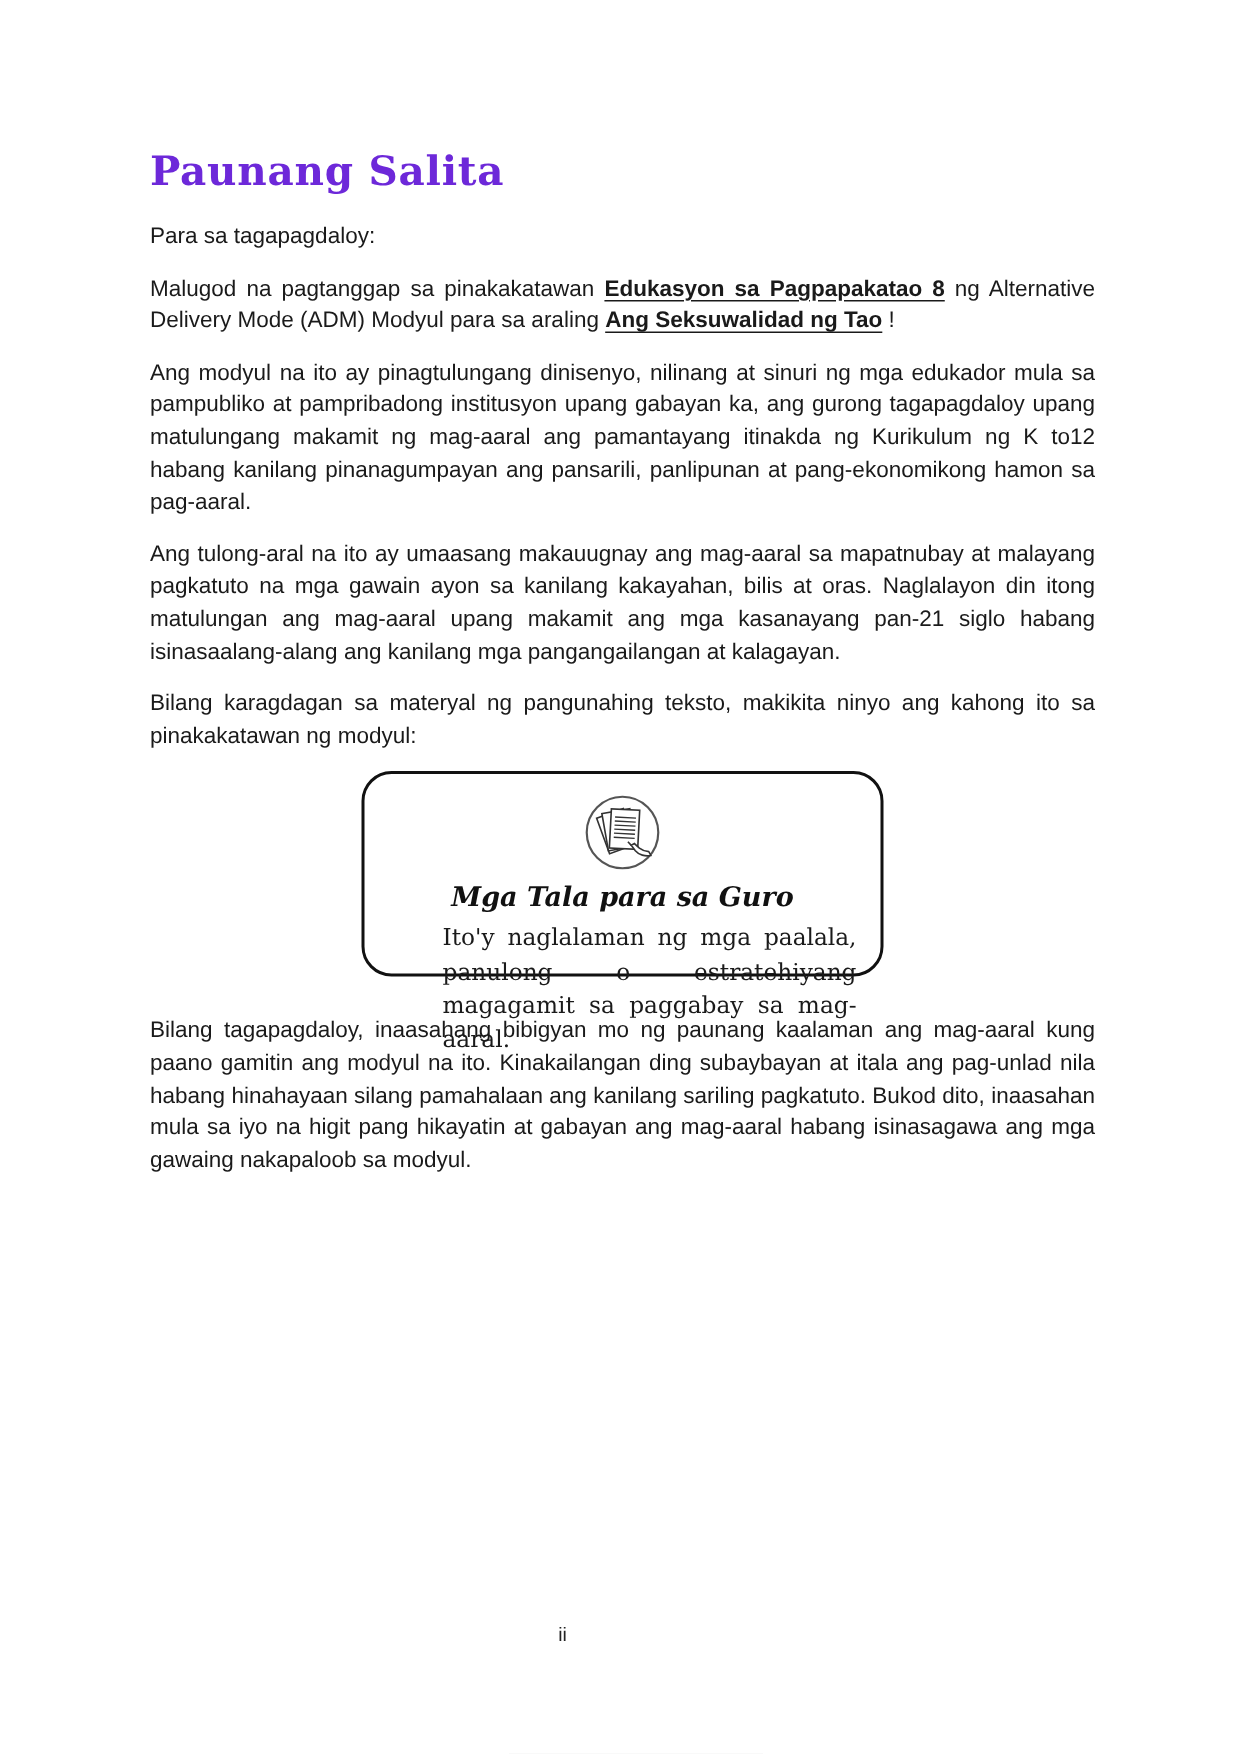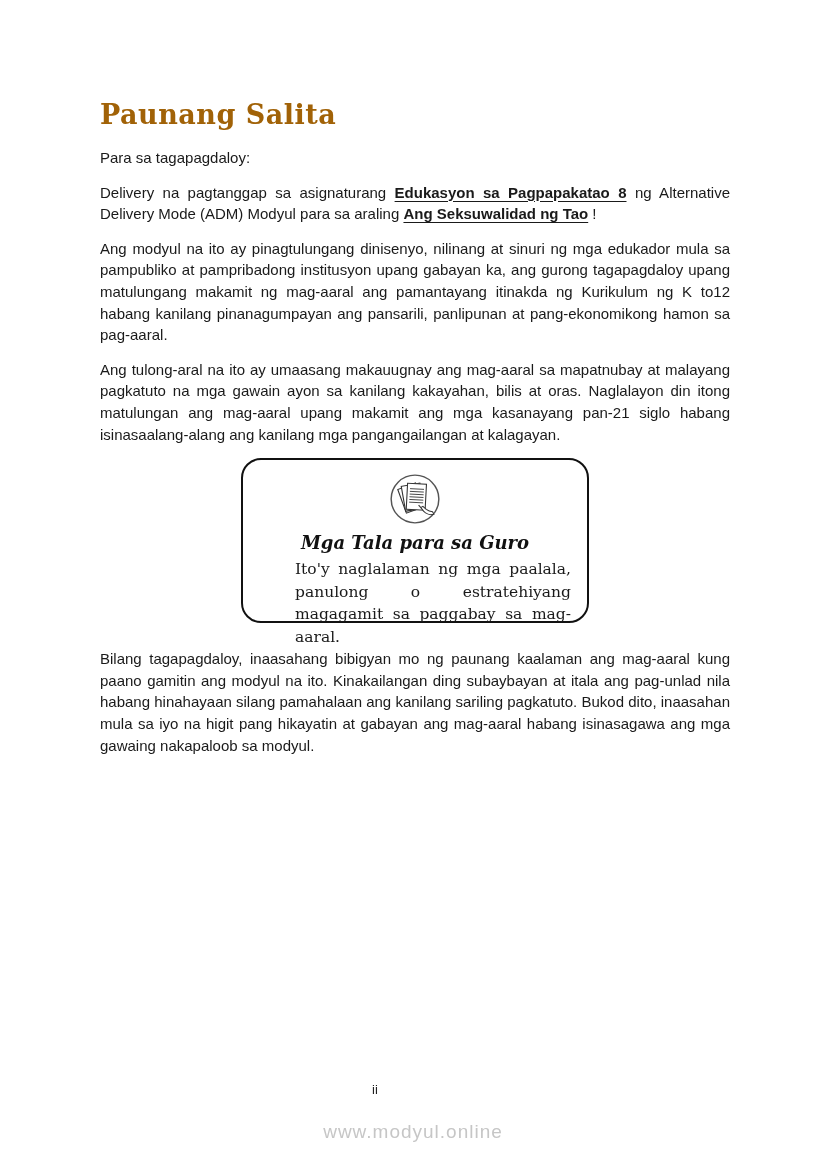--- a/index.html
+++ b/index.html
@@ -19,21 +19,21 @@
     position: absolute;
     left: 100px;
     top: 100px;
     width: 630px;
   }
   .doc-title {
     font-family: "DejaVu Serif", serif;
     font-weight: bold;
     font-size: 27px;
     line-height: 30px;
-    color: #a16207;
+    color: #6d28d9;
     margin: 0 0 17px 0;
     letter-spacing: 0.5px;
   }
   .para {
     font-size: 15px;
     line-height: 21.6px;
     color: #1a1a1a;
     margin: 0 0 13px 0;
     text-align: justify;
     text-align-last: left;
@@ -41,21 +41,21 @@
   .salutation { text-align: right; }
   .u { text-decoration: underline; text-underline-offset: 3px; font-weight: bold; }
   .note-box {
     width: 348px;
     margin: 11px auto 25px auto;
     border: 2px solid #111111;
     border-radius: 20px;
     background: #ffffff;
     box-sizing: border-box;
     padding: 12px 16px 14px 16px;
-    height: 165px;
+    height: 137px;
   }
   .note-icon-wrap {
     text-align: center;
     line-height: 0;
   }
   .note-title {
     font-family: "DejaVu Serif", serif;
     font-weight: bold;
     font-style: italic;
     font-size: 18px;
@@ -95,26 +95,27 @@
 </head>
 <body>
 
 <div class="page">
   <div class="content">
 
     <h1 class="doc-title">Paunang Salita</h1>
 
     <p class="para salutation">Para sa tagapagdaloy:</p>
 
-    <p class="para"><span>Delivery na pagtanggap sa asignaturang </span><span class="u">Edukasyon sa Pagpapakatao 8</span><span> ng Alternative Delivery Mode (ADM) Modyul para sa araling </span><span class="u">Ang Seksuwalidad ng Tao</span><span> !</span></p>
+    <p class="para"><span>Malugod na pagtanggap sa pinakakatawan </span><span class="u">Edukasyon sa Pagpapakatao 8</span><span> ng Alternative Delivery Mode (ADM) Modyul para sa araling </span><span class="u">Ang Seksuwalidad ng Tao</span><span> !</span></p>
 
     <p class="para">Ang modyul na ito ay pinagtulungang dinisenyo, nilinang at sinuri ng mga edukador mula sa pampubliko at pampribadong institusyon upang gabayan ka, ang gurong tagapagdaloy upang matulungang makamit ng mag-aaral ang pamantayang itinakda ng Kurikulum ng K to12 habang kanilang pinanagumpayan ang pansarili, panlipunan at pang-ekonomikong hamon sa pag-aaral.</p>
 
     <p class="para">Ang tulong-aral na ito ay umaasang makauugnay ang mag-aaral sa mapatnubay at malayang pagkatuto na mga gawain ayon sa kanilang kakayahan, bilis at oras. Naglalayon din itong matulungan ang mag-aaral upang makamit ang mga kasanayang pan-21 siglo habang isinasaalang-alang ang kanilang mga pangangailangan at kalagayan.</p>
 
+    <p class="para">Bilang karagdagan sa materyal ng pangunahing teksto, makikita ninyo ang kahong ito sa pinakakatawan ng modyul:</p>
 
     <div class="note-box">
       <div class="note-icon-wrap">
         <svg width="54" height="54" viewBox="0 0 60 60">
           <circle cx="30" cy="30" r="26.5" fill="none" stroke="#555555" stroke-width="1.6"></circle>
           <g fill="#ffffff" stroke="#333333" stroke-width="1.2">
             <rect x="15" y="15" width="21" height="28" transform="rotate(-20 25.5 29)"></rect>
             <rect x="17" y="14" width="21" height="28" transform="rotate(-10 27.5 28)"></rect>
             <rect x="21" y="13" width="21" height="29" transform="rotate(3 31.5 27.5)"></rect>
           </g>
@@ -132,14 +133,13 @@
       </div>
       <div class="note-title">Mga Tala para sa Guro</div>
       <div class="note-body">Ito'y naglalaman ng mga paalala, panulong o estratehiyang magagamit sa paggabay sa mag-aaral.</div>
     </div>
 
     <p class="para">Bilang tagapagdaloy, inaasahang bibigyan mo ng paunang kaalaman ang mag-aaral kung paano gamitin ang modyul na ito. Kinakailangan ding subaybayan at itala ang pag-unlad nila habang hinahayaan silang pamahalaan ang kanilang sariling pagkatuto. Bukod dito, inaasahan mula sa iyo na higit pang hikayatin at gabayan ang mag-aaral habang isinasagawa ang mga gawaing nakapaloob sa modyul.</p>
 
   </div>
 
   <div class="page-number">ii</div>
-  <div class="watermark">www.modyul.online</div>
 </div>
 
 </body></html>

